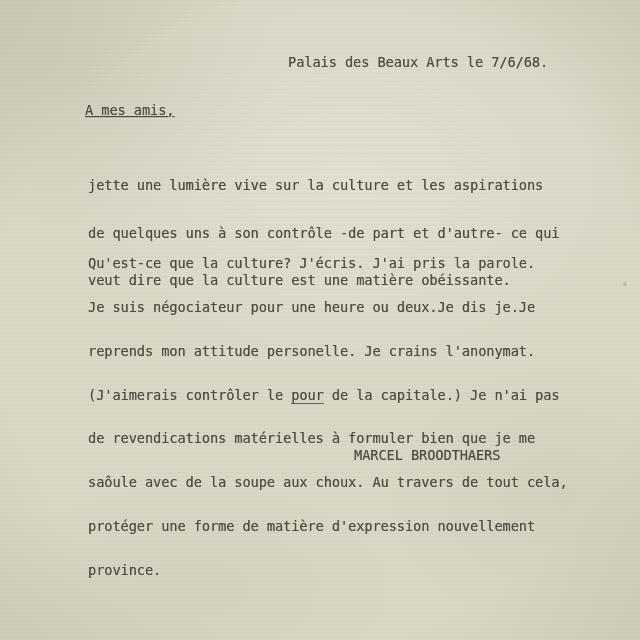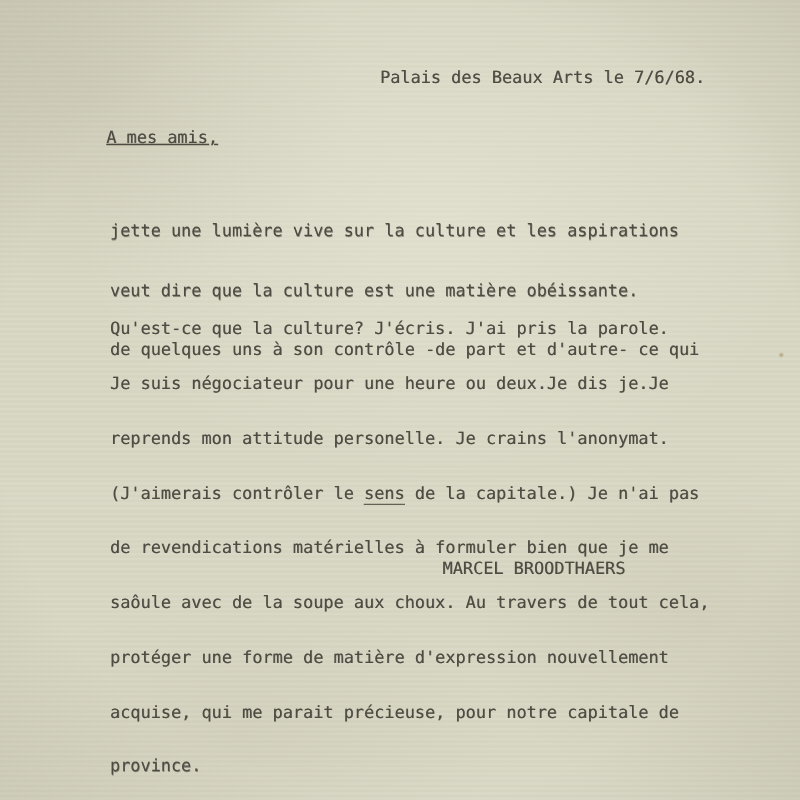--- a/index.html
+++ b/index.html
@@ -25,21 +25,21 @@
     transform:rotate(-30deg);
   }
   .txt{
     position:absolute;
     color:#4d4b42;
     font-size:13.5px;
     white-space:pre;
     letter-spacing:0;
     text-shadow:0.35px 0.35px 0.45px rgba(72,70,60,0.55);
   }
-  .dateline{left:304px;top:54px;}
+  .dateline{left:288px;top:54px;}
   .salutation{left:85px;top:102px;text-decoration:underline;}
   .p1{left:88px;top:147px;line-height:15.7px;}
   .p2{left:88px;top:227px;line-height:14.6px;}
   .signature{left:318px;top:447px;padding-left:36px;}
   .u{
     border-bottom:1.2px solid rgba(77,75,66,0.85);
     padding-bottom:0.5px;
   }
 </style>
 </head>
@@ -47,33 +47,32 @@
 
 <div class="paper">
   <div class="speck"></div>
 
   <div class="txt dateline">Palais des Beaux Arts le 7/6/68.</div>
 
   <div class="txt salutation">A mes amis,</div>
 
   <div class="txt p1">
     <div>jette une lumière vive sur la culture et les aspirations</div>
+    <div>de quelques uns à son contrôle -de part et d'autre- ce qui</div>
     <div>veut dire que la culture est une matière obéissante.</div>
-    <div>de quelques uns à son contrôle -de part et d'autre- ce qui</div>
   </div>
 
   <div class="txt p2">
     <div>Qu'est-ce que la culture? J'écris. J'ai pris la parole.</div>
     <div>Je suis négociateur pour une heure ou deux.Je dis je.Je</div>
     <div>reprends mon attitude personelle. Je crains l'anonymat.</div>
-    <div><span>(J'aimerais contrôler le </span><span class="u">sens</span><span> de la capitale.) Je n'ai pas</span></div>
+    <div><span>(J'aimerais contrôler le </span><span class="u">pour</span><span> de la capitale.) Je n'ai pas</span></div>
     <div>de revendications matérielles à formuler bien que je me</div>
     <div>saôule avec de la soupe aux choux. Au travers de tout cela,</div>
     <div>protéger une forme de matière d'expression nouvellement</div>
-    <div>acquise, qui me parait précieuse, pour notre capitale de</div>
     <div>province.</div>
     
     
     
     
     
   </div>
 
   <div class="txt signature">MARCEL BROODTHAERS</div>
 </div>

